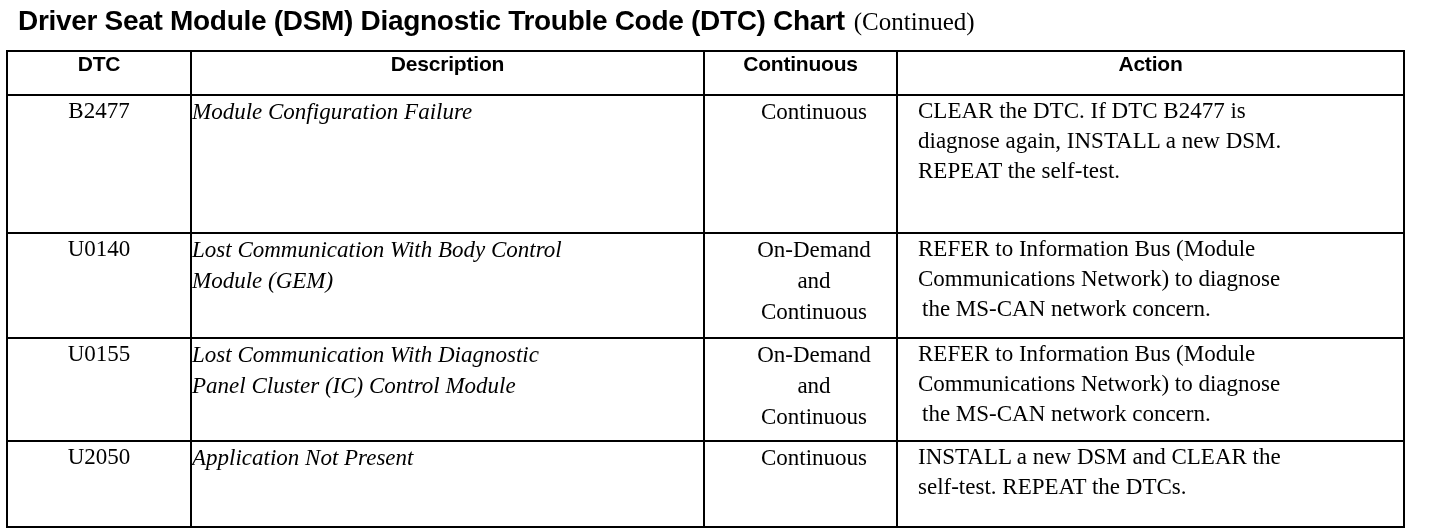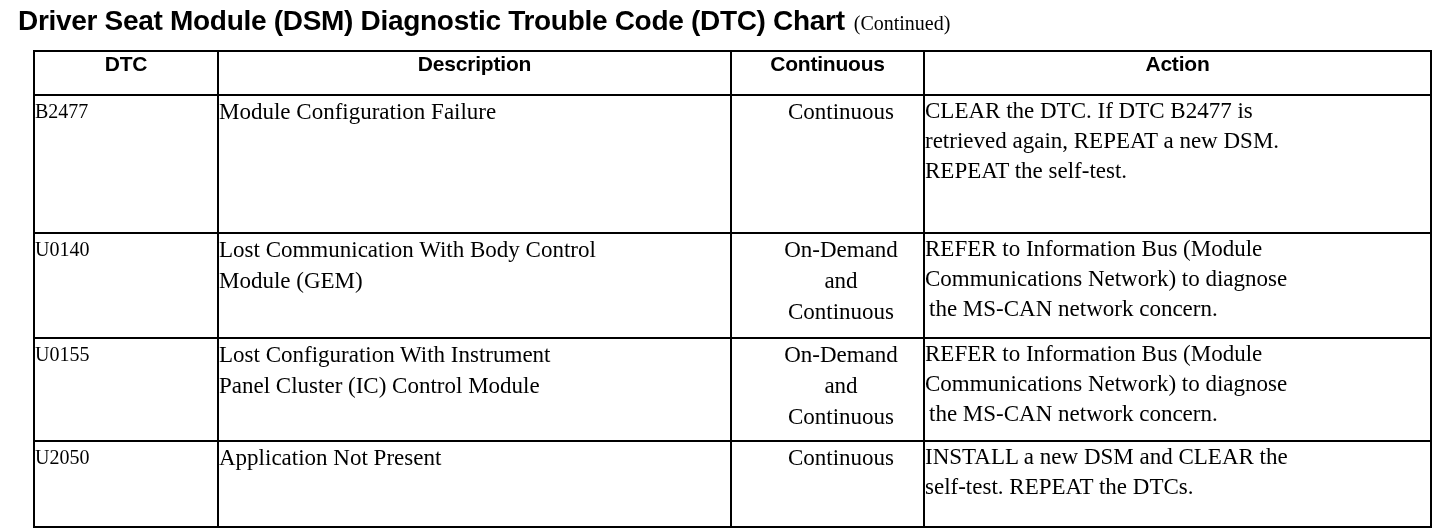--- a/index.html
+++ b/index.html
@@ -38,29 +38,29 @@
   .title-main {
     font-family: "Liberation Sans", "DejaVu Sans", sans-serif;
     font-weight: bold;
     font-size: 28px;
     letter-spacing: -0.3px;
     line-height: 34px;
   }
   .title-cont {
     font-family: "Liberation Serif", "DejaVu Serif", serif;
     font-weight: normal;
-    font-size: 20px;
+    font-size: 25px;
     line-height: 34px;
     margin-left: 9px;
   }
 
   
   .dtc-table {
     position: absolute;
-    left: 33px;
+    left: 6px;
     top: 50px;
     width: 1397px;
     border-collapse: collapse;
     table-layout: fixed;
     background: #4d7c0f;
   }
   .dtc-table,
   .dtc-table td,
   .dtc-table th {
     border: 2px solid #000000;
@@ -84,44 +84,45 @@
     text-align: center;
     vertical-align: middle;
     font-family: "Liberation Sans", "DejaVu Sans", sans-serif;
     font-weight: bold;
     font-size: 21px;
     letter-spacing: -0.2px;
   }
 
   
   .cell-dtc {
-    text-align: left;
-    font-size: 20px;
+    text-align: center;
+    font-size: 23px;
     line-height: 30px;
     padding-top: 10px;
   }
   .cell-desc {
     text-align: left;
     font-size: 23px;
     line-height: 31px;
     padding: 10px 8px 6px 20px;
+    font-style: italic;
   }
   .cell-retr {
     text-align: center;
     font-size: 23px;
     line-height: 31px;
     padding: 10px 4px 6px 4px;
   }
   .cell-action {
     text-align: left;
     font-size: 23px;
     line-height: 30px;
     padding: 10px 10px 6px 17px;
   }
-  .cell-action .ln { display: block; white-space: nowrap; }
+  .cell-action .ln { display: block; white-space: nowrap; margin-left: 20px; }
   .cell-action .ln.indent { padding-left: 4px; }
   .cell-desc .ln  { display: block; white-space: nowrap; }
   .cell-retr .ln  { display: block; white-space: nowrap; margin-left: 27px; }
 
   
   .row-h1 td { height: 136px; }
   .row-h2 td { height: 103px; }
   .row-h3 td { height: 101px; }
   .row-h4 td { height: 84px; }
 </style>
@@ -155,21 +156,21 @@
       <tr class="row-h1">
         <td class="cell-dtc">B2477</td>
         <td class="cell-desc">
           <span class="ln">Module Configuration Failure</span>
         </td>
         <td class="cell-retr">
           <span class="ln">Continuous</span>
         </td>
         <td class="cell-action">
           <span class="ln">CLEAR the DTC. If DTC B2477 is</span>
-          <span class="ln">retrieved again, REPEAT a new DSM.</span>
+          <span class="ln">diagnose again, INSTALL a new DSM.</span>
           <span class="ln">REPEAT the self-test.</span>
         </td>
       </tr>
 
       <tr class="row-h2">
         <td class="cell-dtc">U0140</td>
         <td class="cell-desc">
           <span class="ln">Lost Communication With Body Control</span>
           <span class="ln">Module (GEM)</span>
         </td>
@@ -181,21 +182,21 @@
         <td class="cell-action">
           <span class="ln">REFER to Information Bus (Module</span>
           <span class="ln">Communications Network) to diagnose</span>
           <span class="ln indent">the MS-CAN network concern.</span>
         </td>
       </tr>
 
       <tr class="row-h3">
         <td class="cell-dtc">U0155</td>
         <td class="cell-desc">
-          <span class="ln">Lost Configuration With Instrument</span>
+          <span class="ln">Lost Communication With Diagnostic</span>
           <span class="ln">Panel Cluster (IC) Control Module</span>
         </td>
         <td class="cell-retr">
           <span class="ln">On-Demand</span>
           <span class="ln">and</span>
           <span class="ln">Continuous</span>
         </td>
         <td class="cell-action">
           <span class="ln">REFER to Information Bus (Module</span>
           <span class="ln">Communications Network) to diagnose</span>

